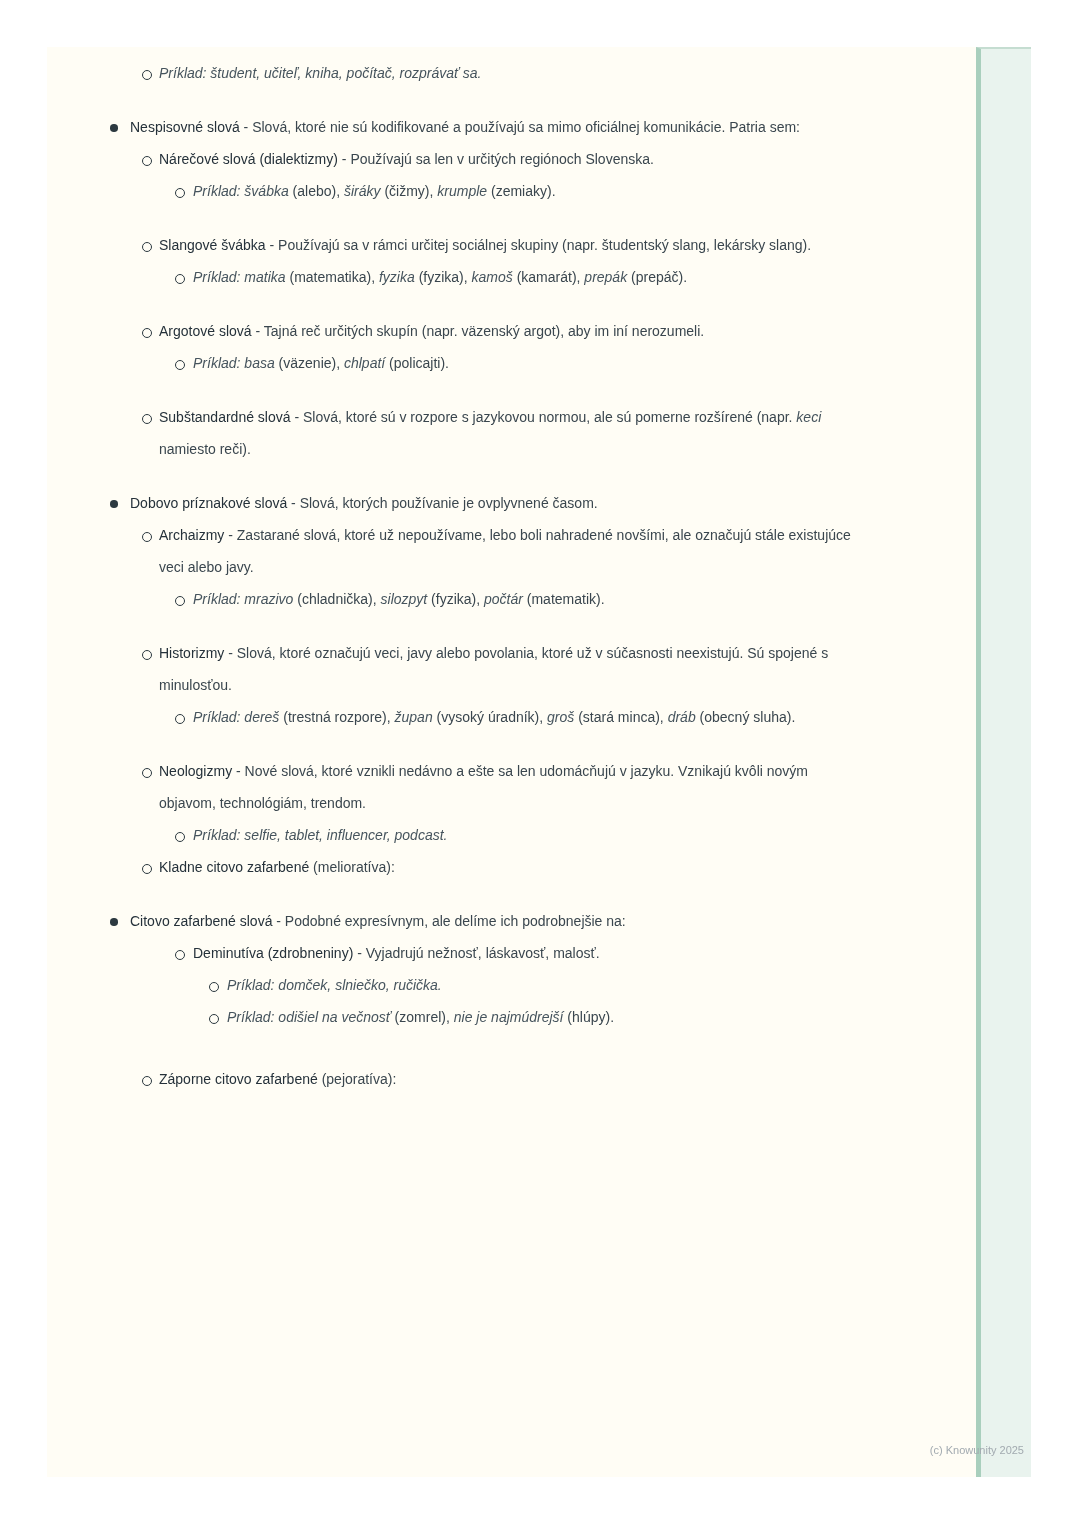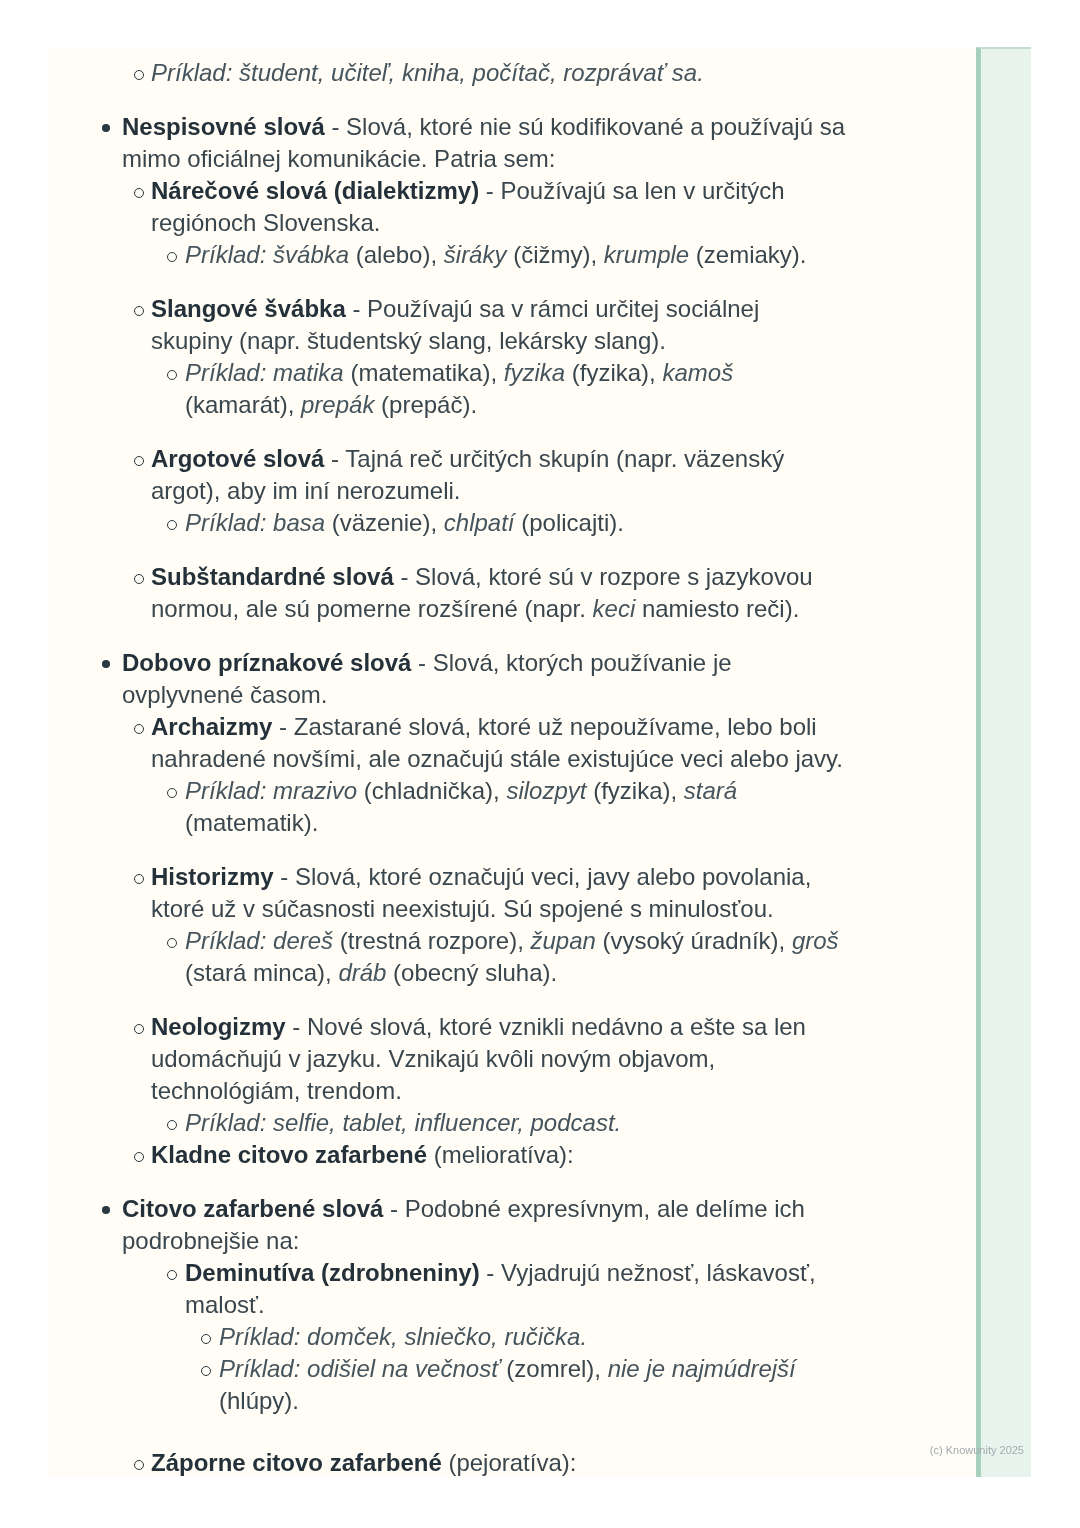--- a/index.html
+++ b/index.html
@@ -31,23 +31,23 @@
   .stripe{
     position:absolute;
     left:976px;top:47px;
     width:55px;height:1430px;
     background:var(--stripe-bg);
     border-left:5px solid var(--stripe-border);
     border-top:2px solid var(--stripe-border-top);
   }
   .doc{
     position:absolute;
-    left:0;top:10px;
+    left:8px;top:10px;
     width:800px;
-    font-size:24px;
+    font-size:14px;
     line-height:32px;
     color:var(--text);
   }
   .item{position:relative;}
   .item::before{
     content:"";
     position:absolute;
     top:12.5px;
     width:8px;height:8px;
     border-radius:50%;
@@ -58,21 +58,21 @@
   .lvl1::before{left:55px;width:7.5px;height:7.5px;border:none;background:var(--bullet);top:13px;}
   .lvl2{padding-left:104px;}
   .lvl2::before{left:87px;}
   .lvl3{padding-left:138px;}
   .lvl3::before{left:120px;}
   .lvl4{padding-left:172px;margin-right:-26px;}
   .lvl4::before{left:154px;}
   .gap{margin-top:22px;}
   .gap-large{margin-top:30px;}
   .seg.normal{color:var(--text);}
-  .seg.bold{font-weight:700;color:var(--bold);}
+  .seg.bold{font-weight:400;color:var(--bold);}
   .seg.italic{font-style:italic;color:var(--italic);}
   .watermark{
     position:absolute;
     top:1441px;
     right:56px;
     font-size:11px;
     line-height:18px;
     color:var(--watermark);
     z-index:3;
   }
@@ -86,21 +86,21 @@
       <div class="item lvl1 gap"><span class="seg bold">Nespisovné slová</span><span class="seg normal"> - Slová, ktoré nie sú kodifikované a používajú sa mimo oficiálnej komunikácie. Patria sem:</span></div>
       <div class="item lvl2"><span class="seg bold">Nárečové slová (dialektizmy)</span><span class="seg normal"> - Používajú sa len v určitých regiónoch Slovenska.</span></div>
       <div class="item lvl3"><span class="seg italic">Príklad: švábka </span><span class="seg normal">(alebo), </span><span class="seg italic">širáky </span><span class="seg normal">(čižmy), </span><span class="seg italic">krumple </span><span class="seg normal">(zemiaky).</span></div>
       <div class="item lvl2 gap"><span class="seg bold">Slangové švábka</span><span class="seg normal"> - Používajú sa v rámci určitej sociálnej skupiny (napr. študentský slang, lekársky slang).</span></div>
       <div class="item lvl3"><span class="seg italic">Príklad: matika </span><span class="seg normal">(matematika), </span><span class="seg italic">fyzika </span><span class="seg normal">(fyzika), </span><span class="seg italic">kamoš </span><span class="seg normal">(kamarát), </span><span class="seg italic">prepák </span><span class="seg normal">(prepáč).</span></div>
       <div class="item lvl2 gap"><span class="seg bold">Argotové slová</span><span class="seg normal"> - Tajná reč určitých skupín (napr. väzenský argot), aby im iní nerozumeli.</span></div>
       <div class="item lvl3"><span class="seg italic">Príklad: basa </span><span class="seg normal">(väzenie), </span><span class="seg italic">chlpatí </span><span class="seg normal">(policajti).</span></div>
       <div class="item lvl2 gap"><span class="seg bold">Subštandardné slová</span><span class="seg normal"> - Slová, ktoré sú v rozpore s jazykovou normou, ale sú pomerne rozšírené (napr. </span><span class="seg italic">keci </span><span class="seg normal">namiesto reči).</span></div>
       <div class="item lvl1 gap"><span class="seg bold">Dobovo príznakové slová</span><span class="seg normal"> - Slová, ktorých používanie je ovplyvnené časom.</span></div>
       <div class="item lvl2"><span class="seg bold">Archaizmy</span><span class="seg normal"> - Zastarané slová, ktoré už nepoužívame, lebo boli nahradené novšími, ale označujú stále existujúce veci alebo javy.</span></div>
-      <div class="item lvl3"><span class="seg italic">Príklad: mrazivo </span><span class="seg normal">(chladnička), </span><span class="seg italic">silozpyt </span><span class="seg normal">(fyzika), </span><span class="seg italic">stará </span><span class="seg normal">(matematik).</span></div>
+      <div class="item lvl3"><span class="seg italic">Príklad: mrazivo </span><span class="seg normal">(chladnička), </span><span class="seg italic">silozpyt </span><span class="seg normal">(fyzika), </span><span class="seg italic">počtár </span><span class="seg normal">(matematik).</span></div>
       <div class="item lvl2 gap"><span class="seg bold">Historizmy</span><span class="seg normal"> - Slová, ktoré označujú veci, javy alebo povolania, ktoré už v súčasnosti neexistujú. Sú spojené s minulosťou.</span></div>
       <div class="item lvl3"><span class="seg italic">Príklad: dereš </span><span class="seg normal">(trestná rozpore), </span><span class="seg italic">župan </span><span class="seg normal">(vysoký úradník), </span><span class="seg italic">groš </span><span class="seg normal">(stará minca), </span><span class="seg italic">dráb </span><span class="seg normal">(obecný sluha).</span></div>
       <div class="item lvl2 gap"><span class="seg bold">Neologizmy</span><span class="seg normal"> - Nové slová, ktoré vznikli nedávno a ešte sa len udomácňujú v jazyku. Vznikajú kvôli novým objavom, technológiám, trendom.</span></div>
       <div class="item lvl3"><span class="seg italic">Príklad: selfie, tablet, influencer, podcast.</span></div>
       <div class="item lvl2"><span class="seg bold">Kladne citovo zafarbené</span><span class="seg normal"> (melioratíva):</span></div>
       <div class="item lvl1 gap"><span class="seg bold">Citovo zafarbené slová</span><span class="seg normal"> - Podobné expresívnym, ale delíme ich podrobnejšie na:</span></div>
       <div class="item lvl3"><span class="seg bold">Deminutíva (zdrobneniny)</span><span class="seg normal"> - Vyjadrujú nežnosť, láskavosť, malosť.</span></div>
       <div class="item lvl4"><span class="seg italic">Príklad: domček, slniečko, ručička.</span></div>
       <div class="item lvl4"><span class="seg italic">Príklad: odišiel na večnosť </span><span class="seg normal">(zomrel), </span><span class="seg italic">nie je najmúdrejší </span><span class="seg normal">(hlúpy).</span></div>
       <div class="item lvl2 gap-large"><span class="seg bold">Záporne citovo zafarbené</span><span class="seg normal"> (pejoratíva):</span></div>

